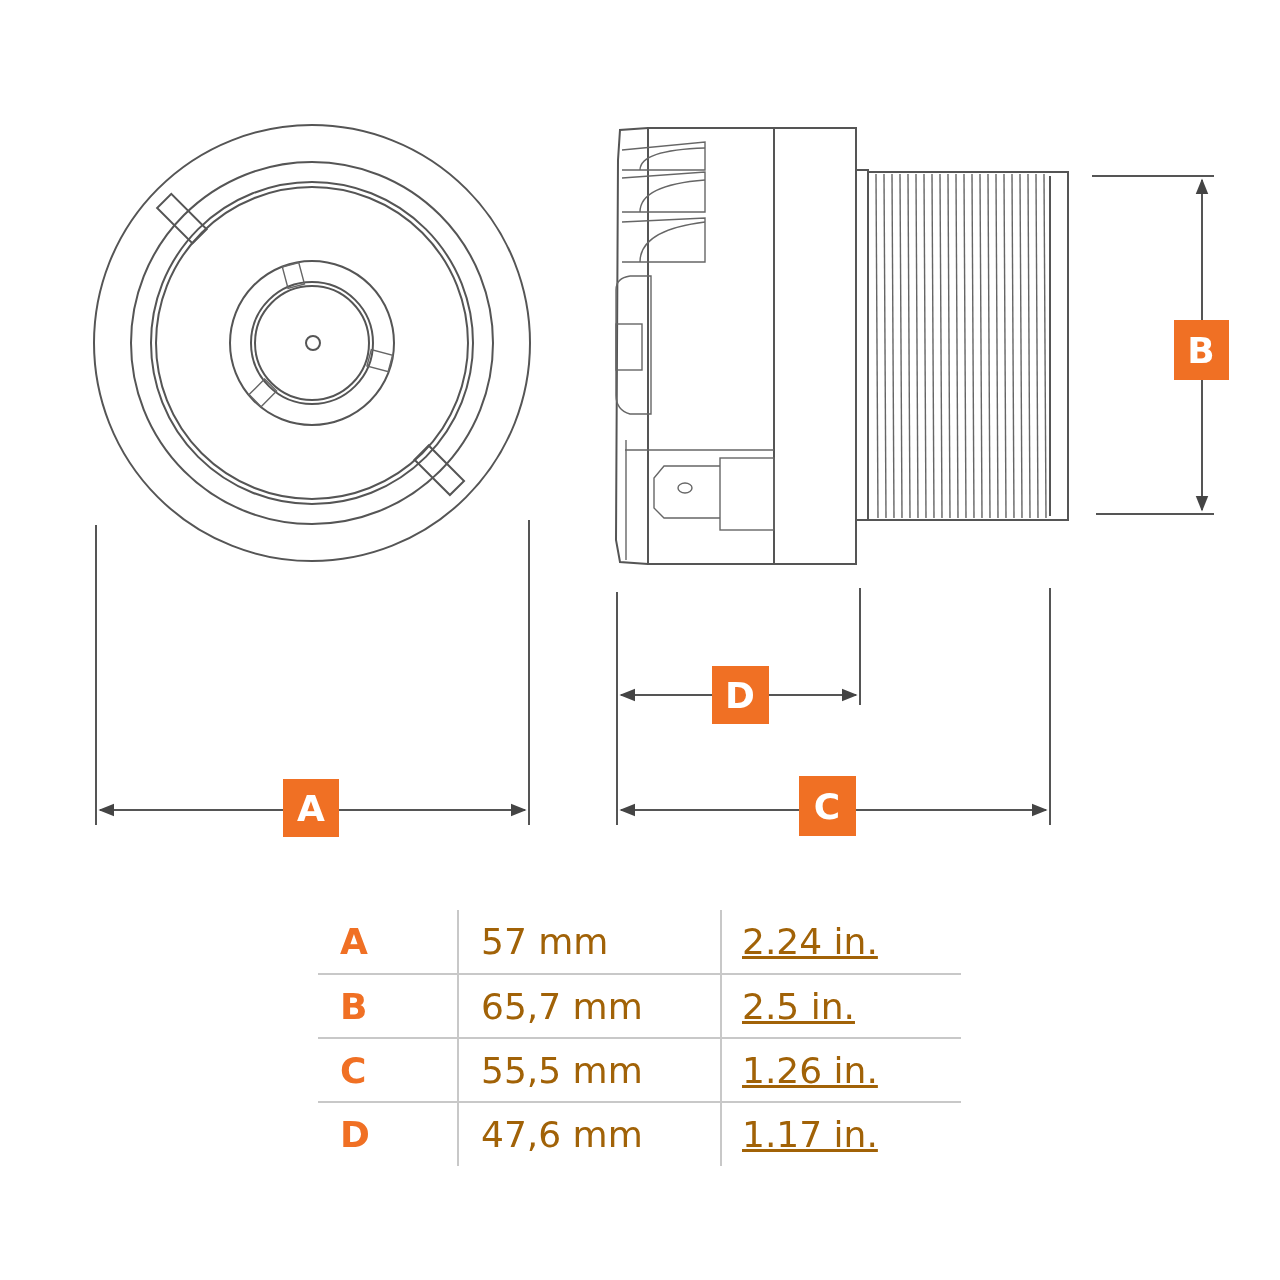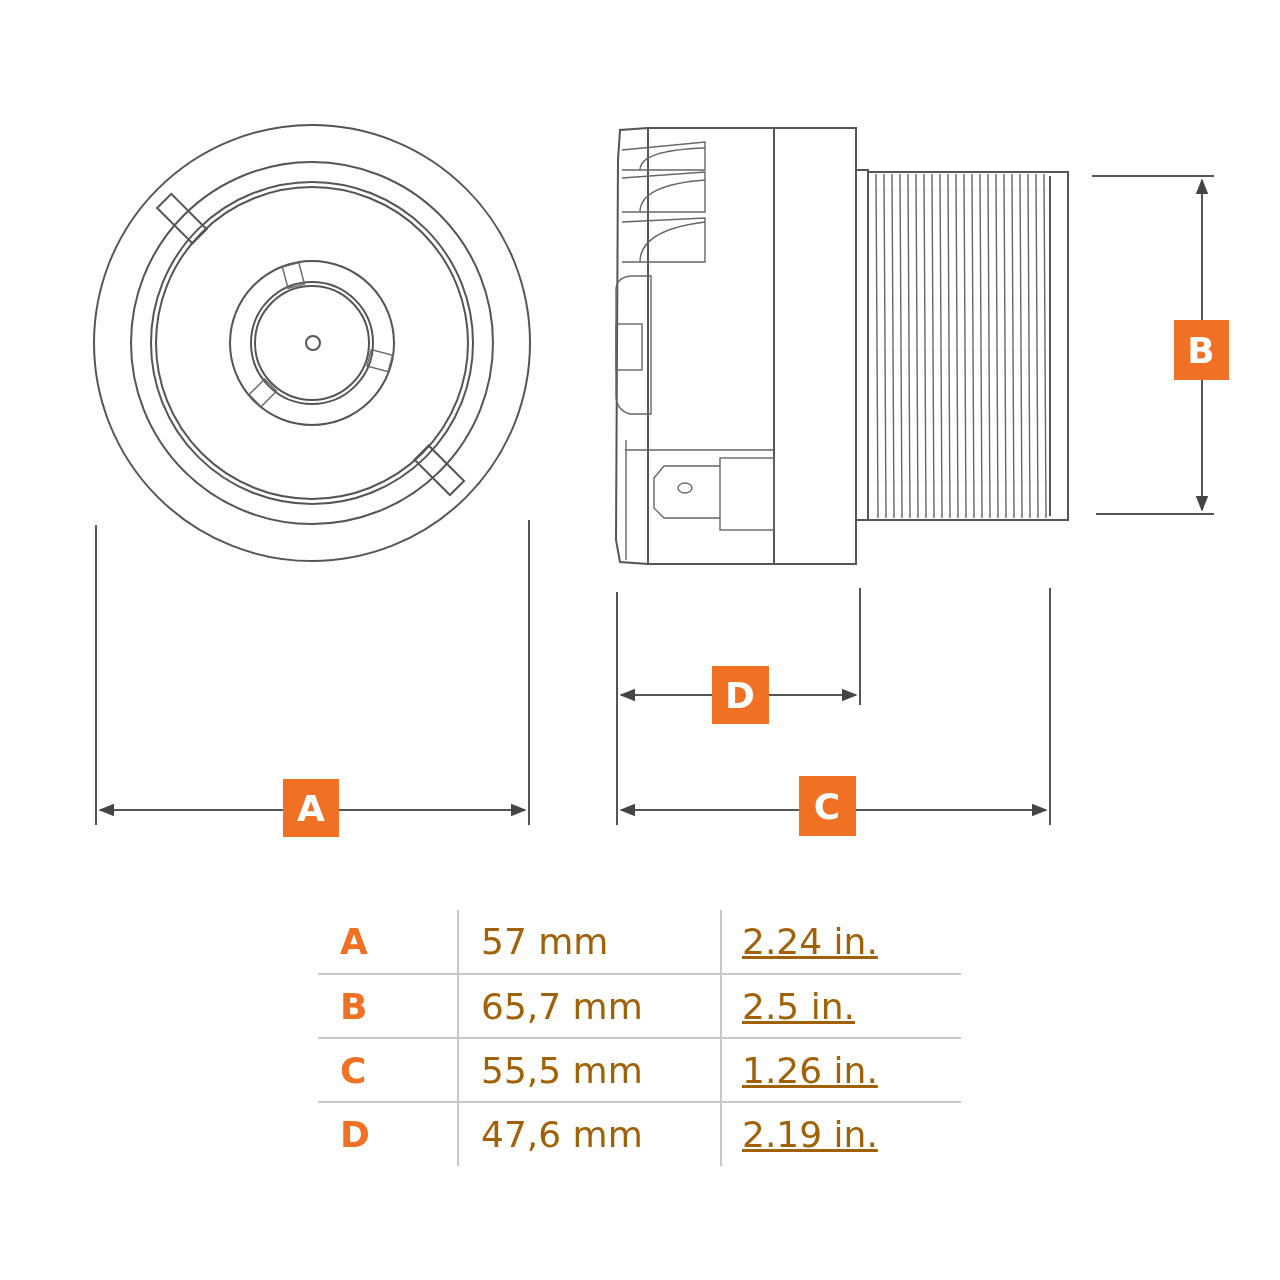--- a/index.html
+++ b/index.html
@@ -152,16 +152,16 @@
     <td class="inch">2.5 in.</td>
   </tr>
   <tr>
     <td class="key">C</td>
     <td class="mm">55,5 mm</td>
     <td class="inch">1.26 in.</td>
   </tr>
   <tr>
     <td class="key">D</td>
     <td class="mm">47,6 mm</td>
-    <td class="inch">2.19 in.</td>
+    <td class="inch">1.17 in.</td>
   </tr>
 </tbody>
   </table>
 
 </body></html>

